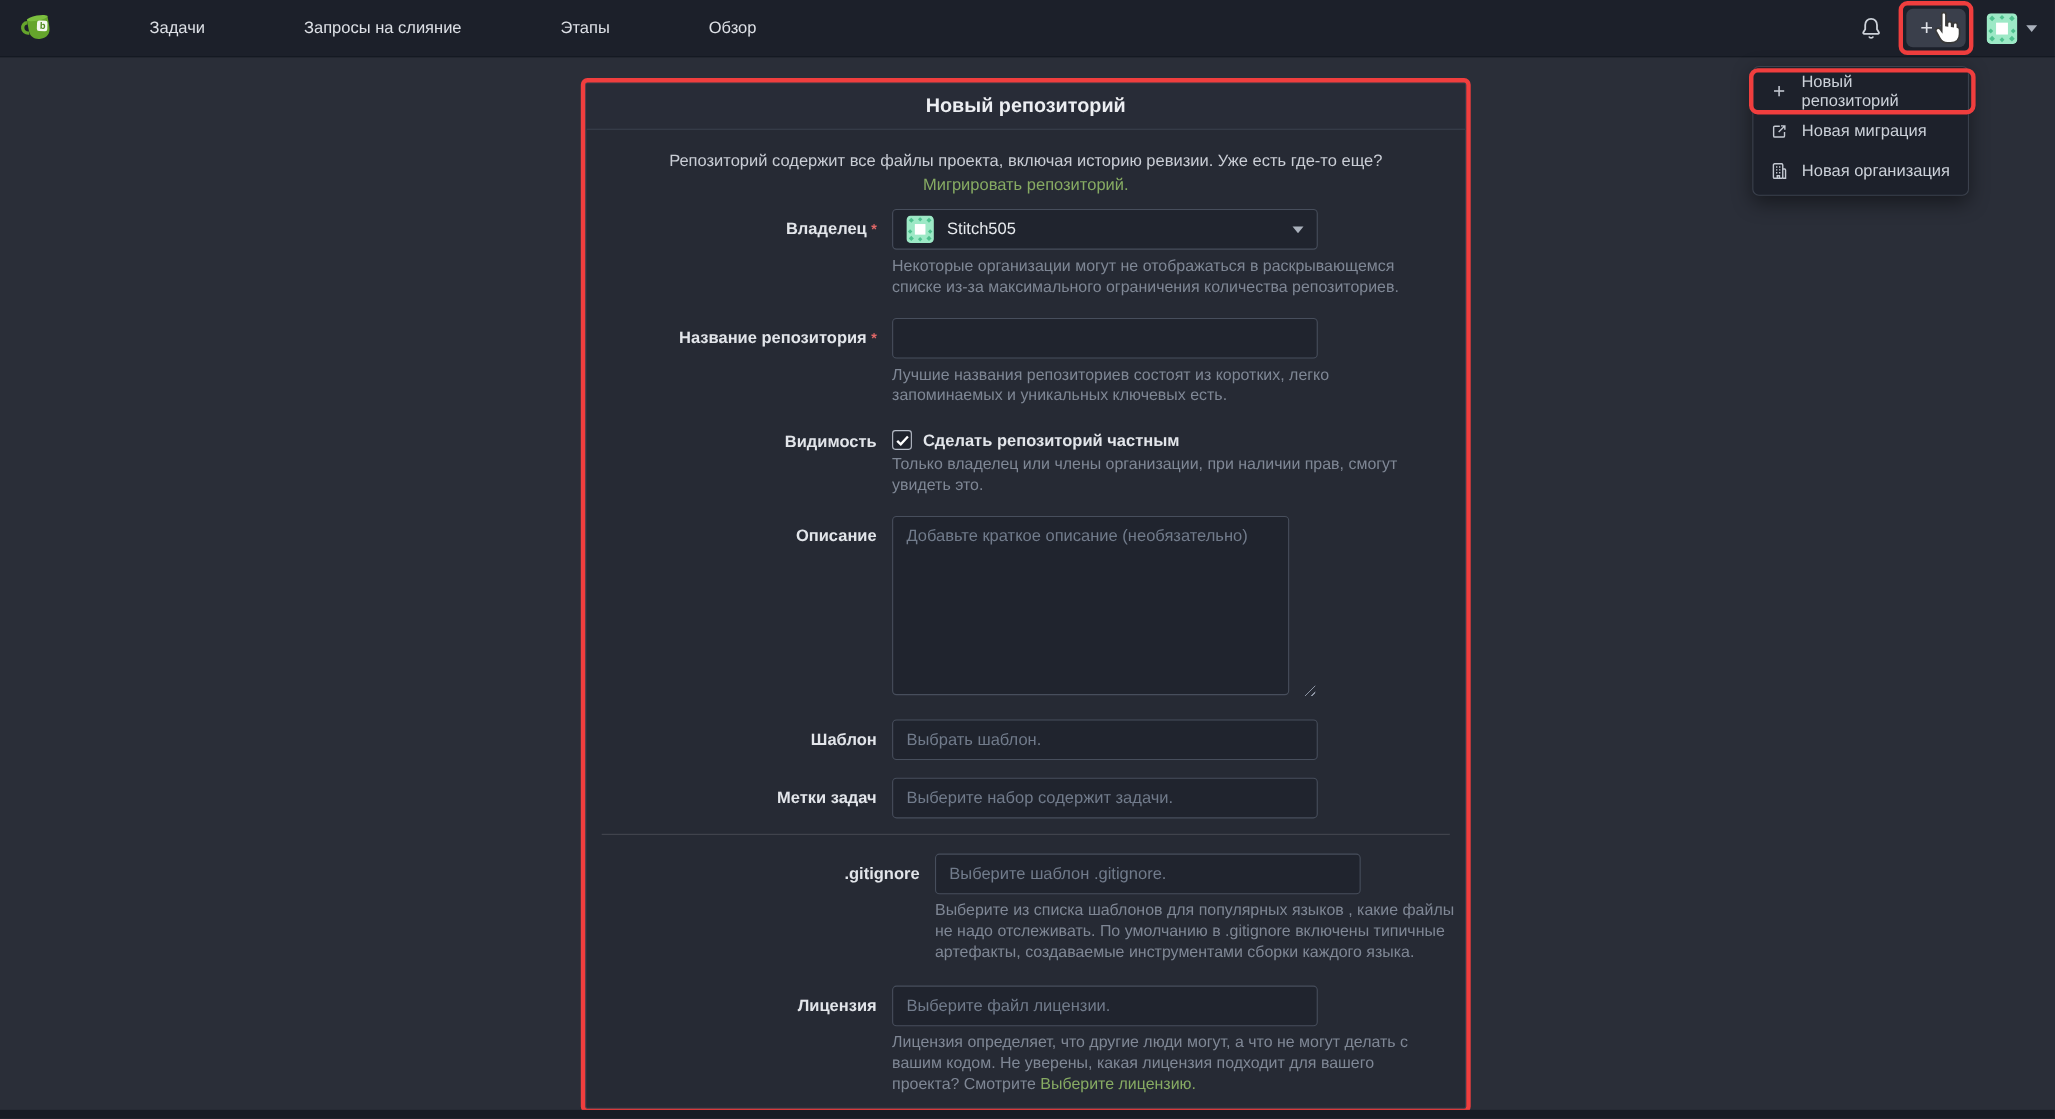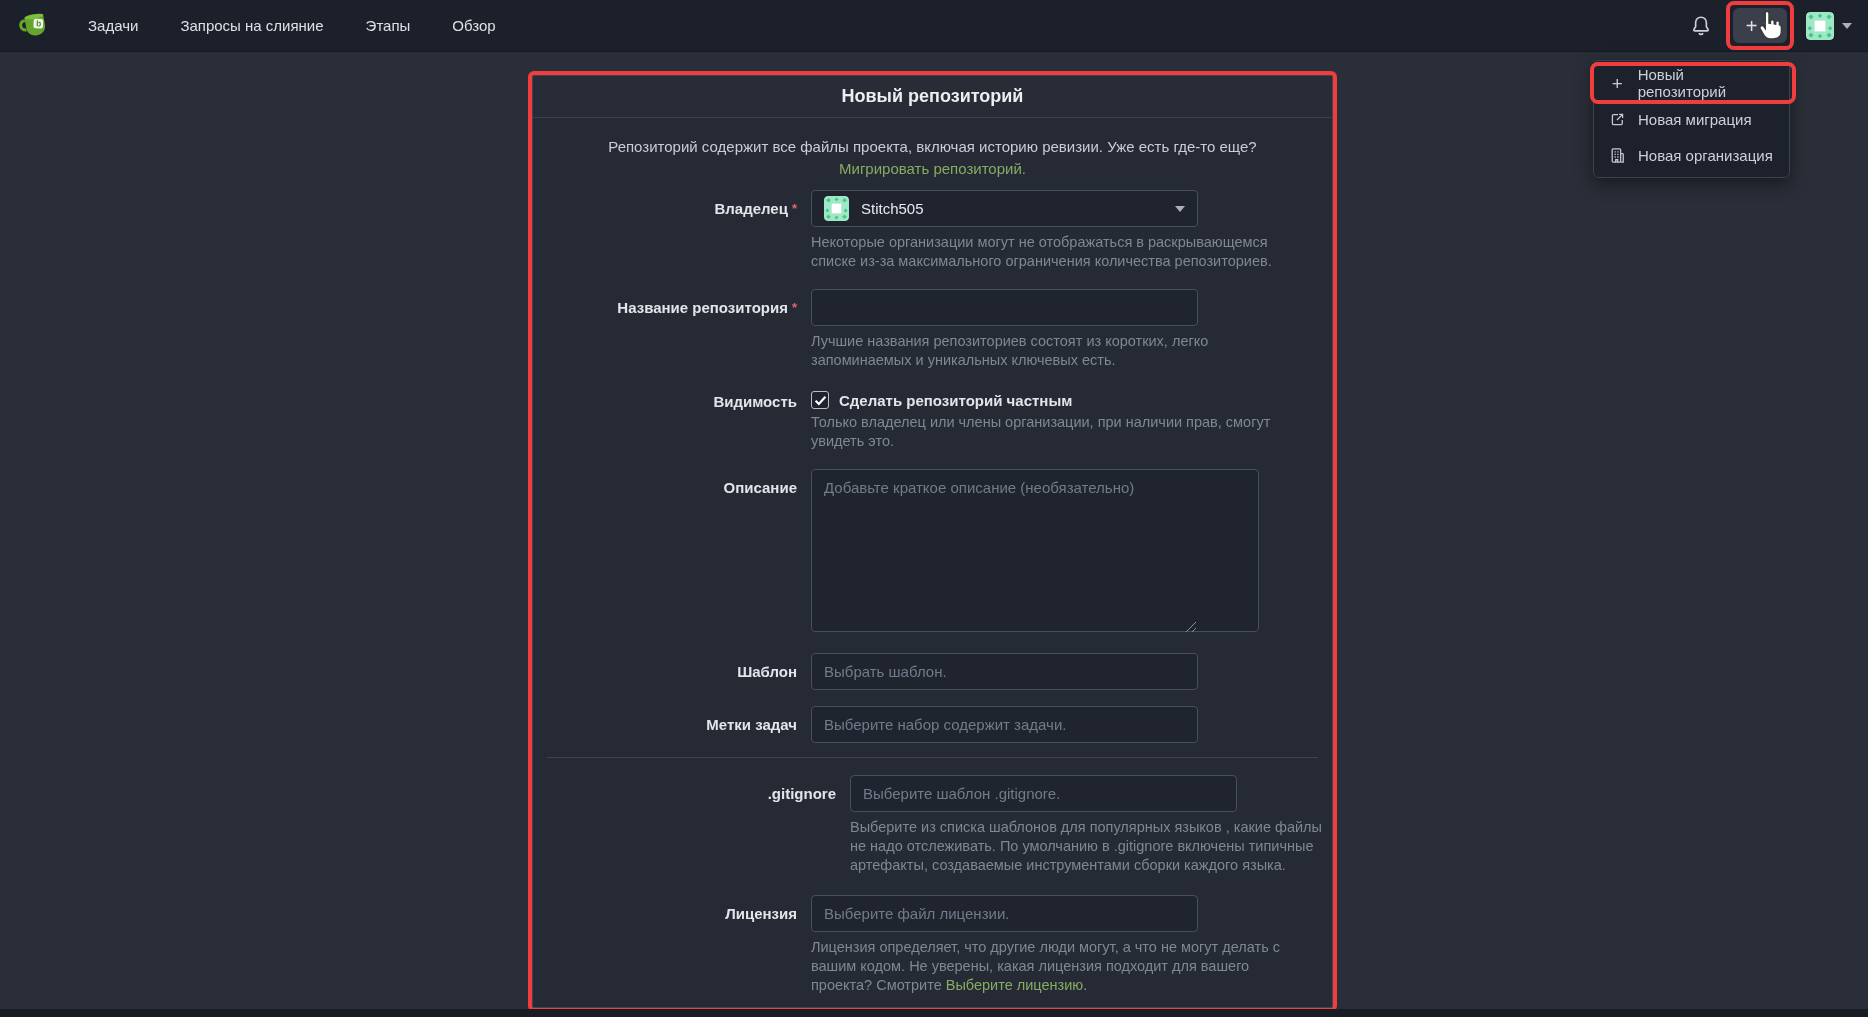--- a/index.html
+++ b/index.html
@@ -11,21 +11,21 @@
   }
 
   
   .navbar {
     position:absolute; top:0; left:0; right:0; height:52px;
     background:#1c202a; border-bottom:1px solid #151922;
     display:flex; align-items:center;
   }
   .logo { margin-left:18px; width:34px; height:32px; flex:0 0 auto; }
   .nav-links { display:flex; gap:42px; margin-left:36px; }
-  .nav-link { color:#dde0e6; font-size:15px; cursor:pointer; white-space:nowrap; }
+  .nav-link { color:#dde0e6; font-size:15px; cursor:pointer; white-space:nowrap;margin-left:48px; }
   .nav-right { margin-left:auto; display:flex; align-items:center; margin-right:16px; }
   .bell { color:#ccd1d9; width:22px; height:22px; margin-right:14px; }
   .plus-annotation {
     border:4px solid #f03e3e; border-radius:8px; padding:3px; position:relative;
   }
   .plus-btn {
     width:54px; height:35px; background:#3a3f4b; border-radius:6px;
     display:flex; align-items:center; justify-content:center; gap:7px; color:#dfe2e8;
   }
   .plus-glyph { font-size:20px; line-height:1; color:#dfe2e8; }
@@ -103,21 +103,21 @@
     background:#1f232d; display:inline-flex; align-items:center; justify-content:center;
     cursor:pointer; flex:0 0 auto;
   }
   .checkbox svg { width:13px; height:13px; display:none; }
   .checkbox.checked svg { display:block; }
   .checkbox-label { color:#e2e5ea; font-weight:bold; font-size:15px; }
   .checkbox-row .help { margin-top:4px; }
 
   .textarea-wrap { position:relative; width:387px; }
   textarea.desc {
-    width:448px; height:163px; background:#20242e; border:1px solid #474e5c;
+    width:361px; height:163px; background:#20242e; border:1px solid #474e5c;
     border-radius:4px; color:#e6e9ed; padding:9px 12px; font-size:15px;
     font-family:"Liberation Sans", sans-serif; resize:none;
   }
   .grip {
     position:absolute; right:2px; bottom:4px; width:13px; height:13px;
     background:repeating-linear-gradient(135deg, transparent 0 3px, #8b93a2 3px 4px);
     clip-path:polygon(100% 0, 100% 100%, 0 100%);
     pointer-events:none;
   }
 

